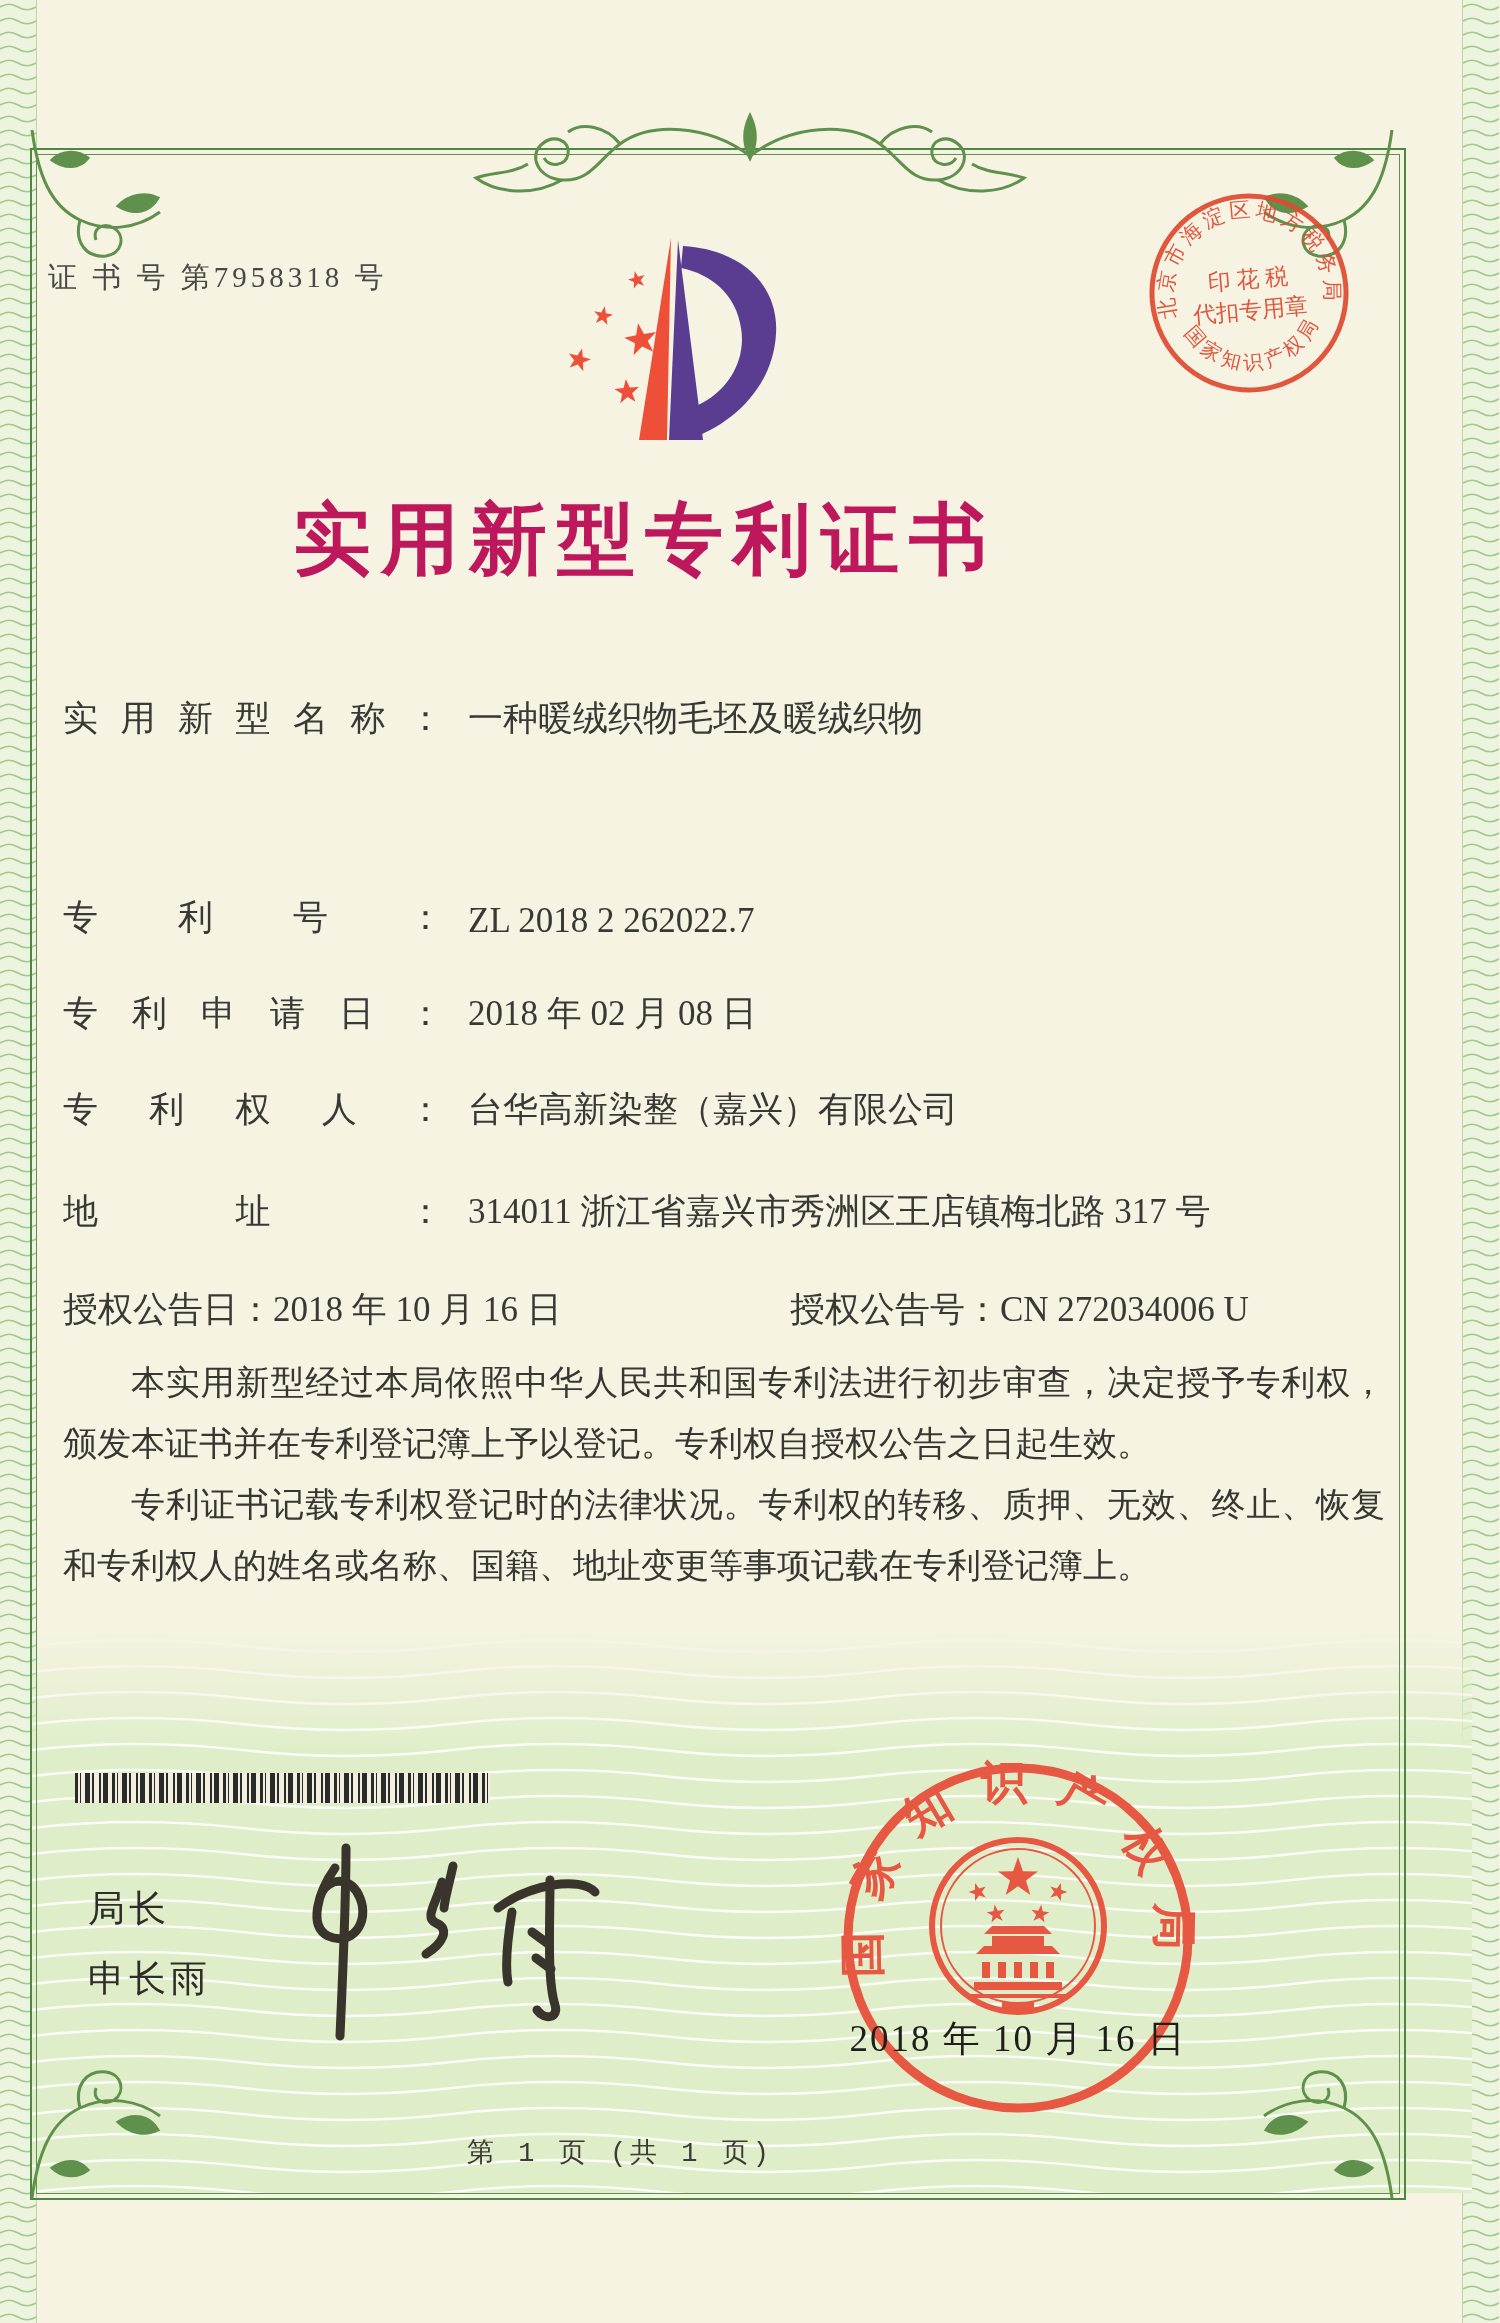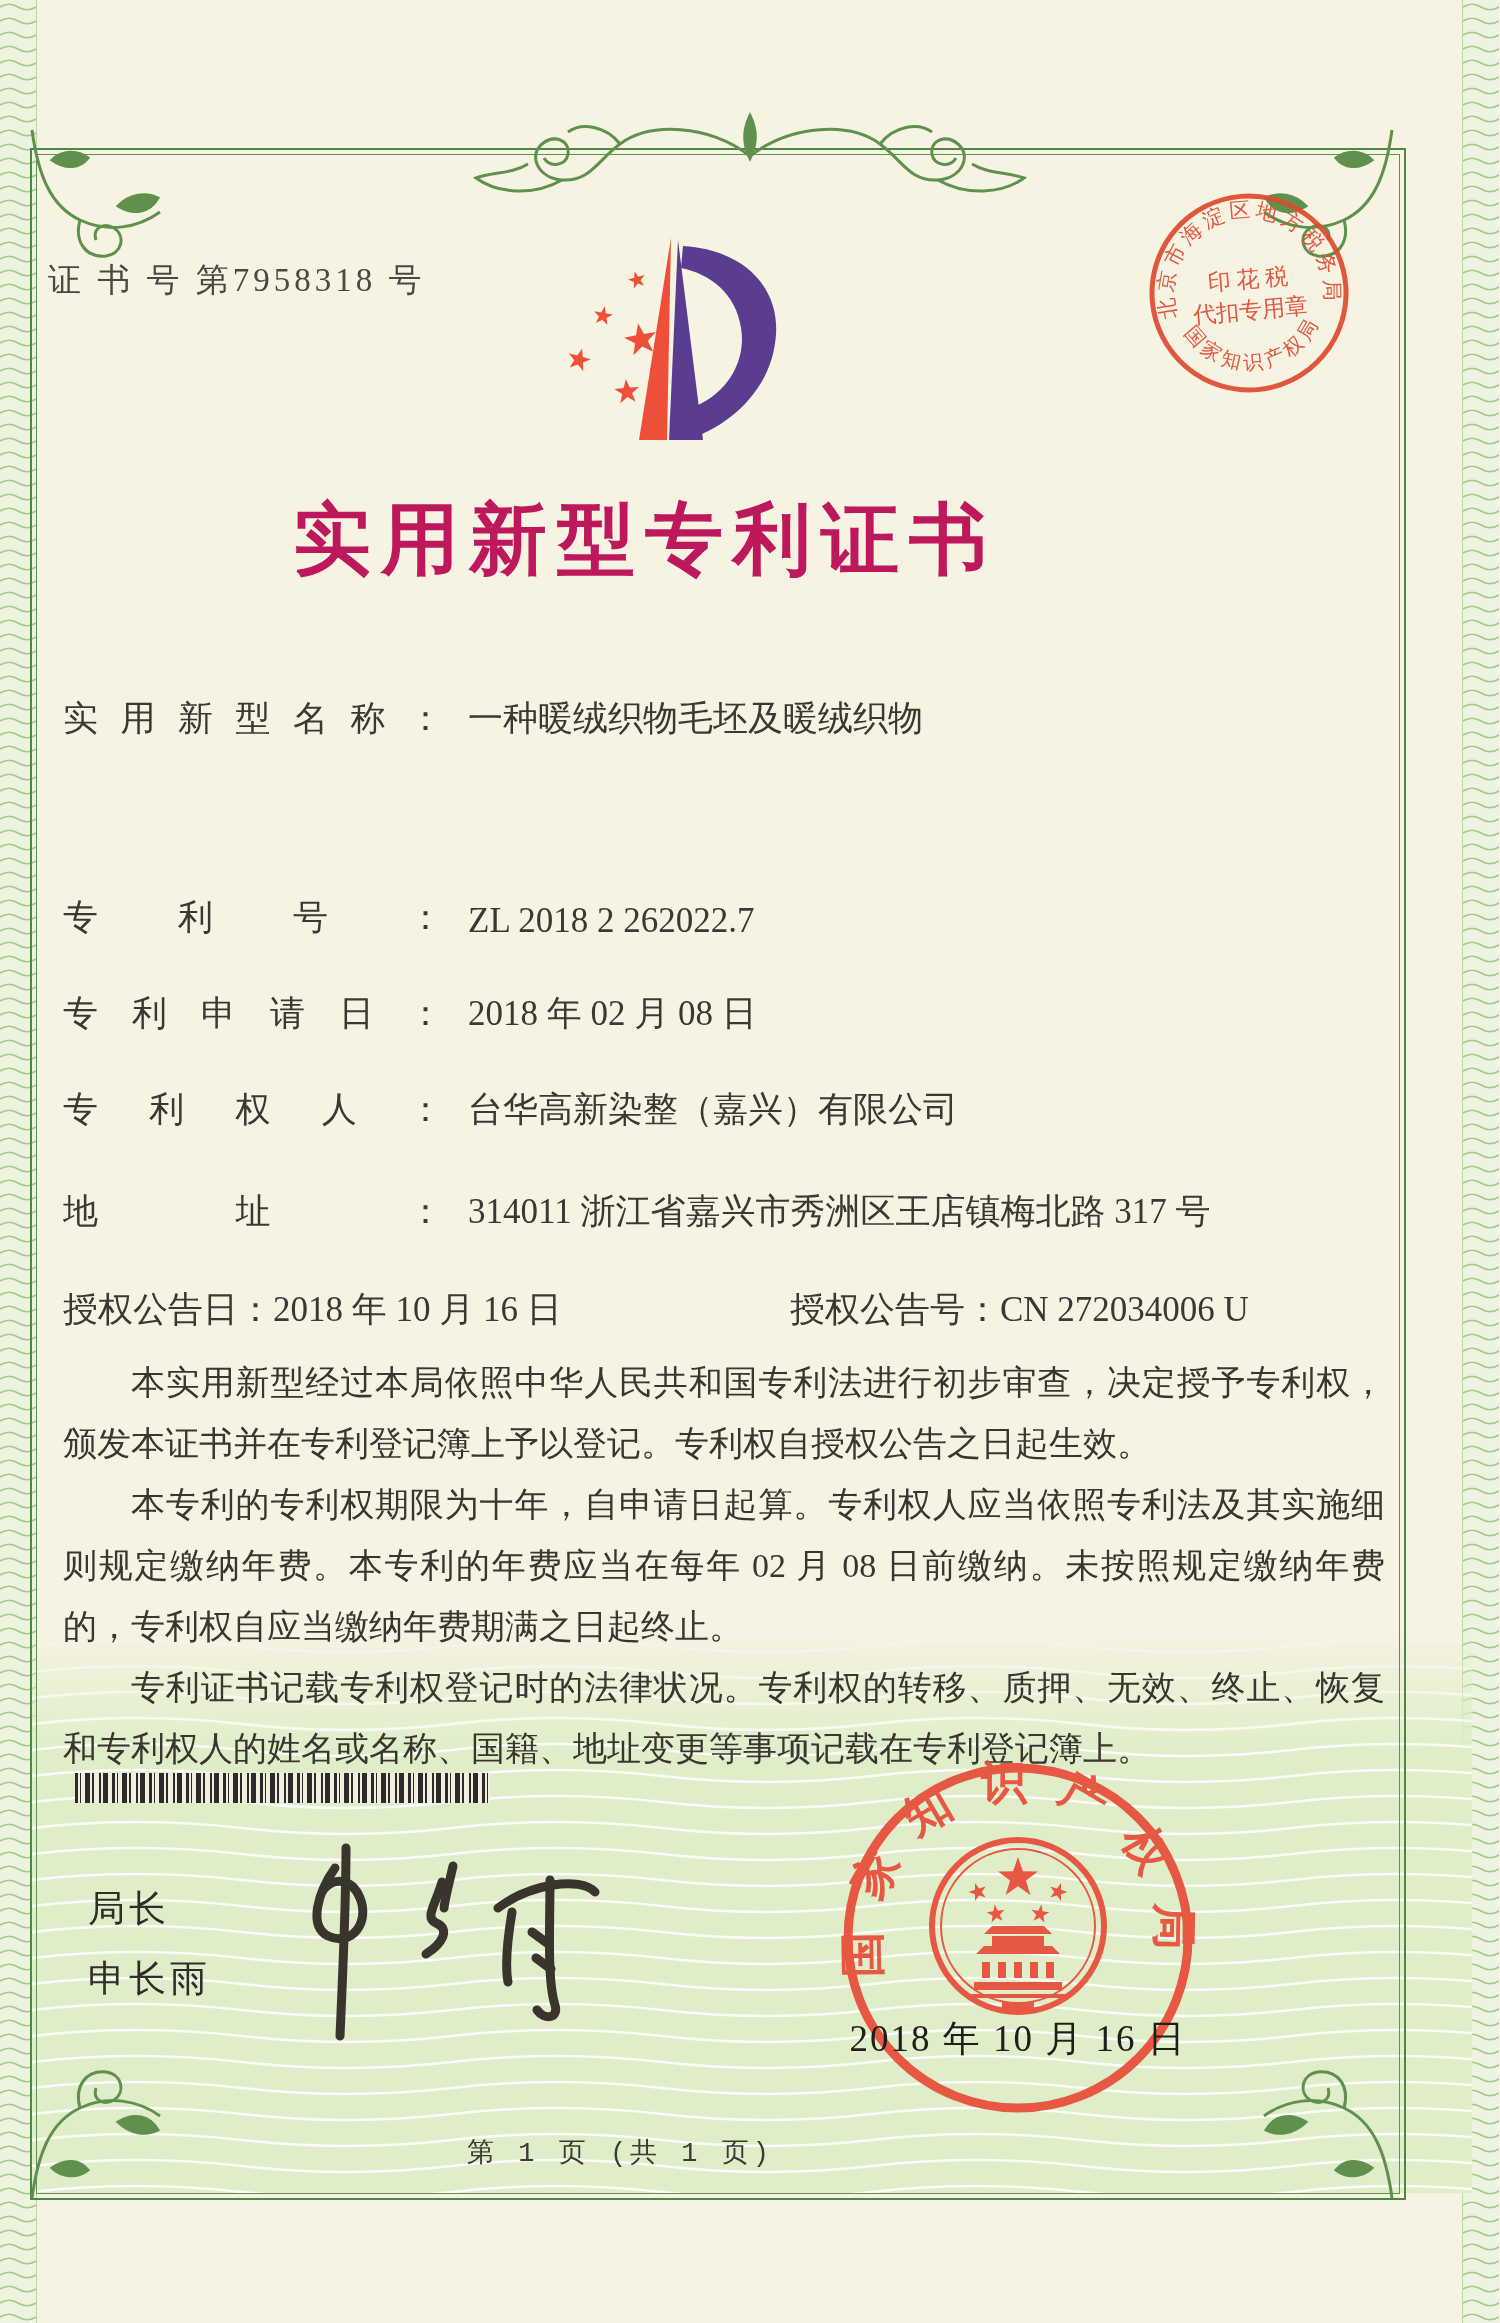--- a/index.html
+++ b/index.html
@@ -23,21 +23,21 @@
   }
   .ornament{position:absolute;pointer-events:none;}
   
   .wave-zone{
     position:absolute;left:32px;top:1630px;
     -webkit-mask-image:linear-gradient(to bottom,transparent,black 120px);
     mask-image:linear-gradient(to bottom,transparent,black 120px);
   }
   
   .cert-no{
-    position:absolute;left:48px;top:258px;font-size:33px;letter-spacing:4px;color:#4a4842;
+    position:absolute;left:48px;top:258px;font-size:29px;letter-spacing:4px;color:#4a4842;
   }
   .logo{position:absolute;left:545px;top:228px;}
   .tax-stamp{position:absolute;left:1146px;top:190px;transform:rotate(-5deg);opacity:.92;}
   .title{
     position:absolute;left:0;top:488px;width:1290px;text-align:center;
     font-size:78px;font-weight:700;letter-spacing:10px;color:#be185d;
   }
   
   .field-row{position:absolute;left:63px;font-size:35px;white-space:nowrap;}
   .field-label{
@@ -209,21 +209,20 @@
     <span class="field-label">地址：</span><span class="field-value">314011 浙江省嘉兴市秀洲区王店镇梅北路 317 号</span>
   </div>
 
   <div class="grant-row">
     <span class="grant-date"><span>授权公告日：</span><span>2018 年 10 月 16 日</span></span>
     <span class="grant-no"><span>授权公告号：</span><span>CN 272034006 U</span></span>
   </div>
 
   <div class="body-text">
     <p>本实用新型经过本局依照中华人民共和国专利法进行初步审查，决定授予专利权，颁发本证书并在专利登记簿上予以登记。专利权自授权公告之日起生效。</p>
-    <p>本专利的专利权期限为十年，自申请日起算。专利权人应当依照专利法及其实施细则规定缴纳年费。本专利的年费应当在每年 02 月 08 日前缴纳。未按照规定缴纳年费的，专利权自应当缴纳年费期满之日起终止。</p>
     <p>专利证书记载专利权登记时的法律状况。专利权的转移、质押、无效、终止、恢复和专利权人的姓名或名称、国籍、地址变更等事项记载在专利登记簿上。</p>
   </div>
 
   <div class="barcode"></div>
 
   <div class="signer-title">局长</div>
   <div class="signer-name">申长雨</div>
 
   <svg class="signature" width="350" height="230" viewBox="0 0 350 230">
     <g stroke="#3a352c" stroke-width="9" fill="none" stroke-linecap="round" stroke-linejoin="round">

